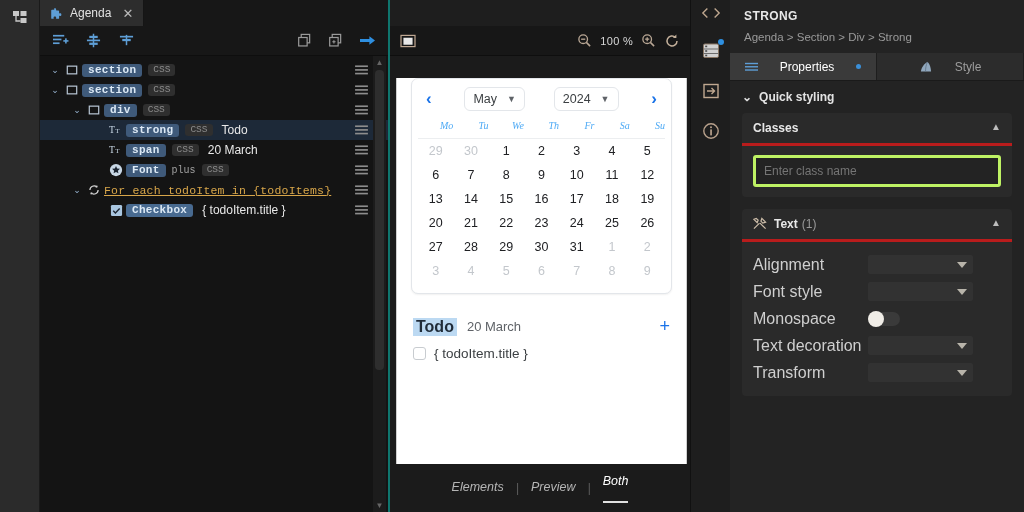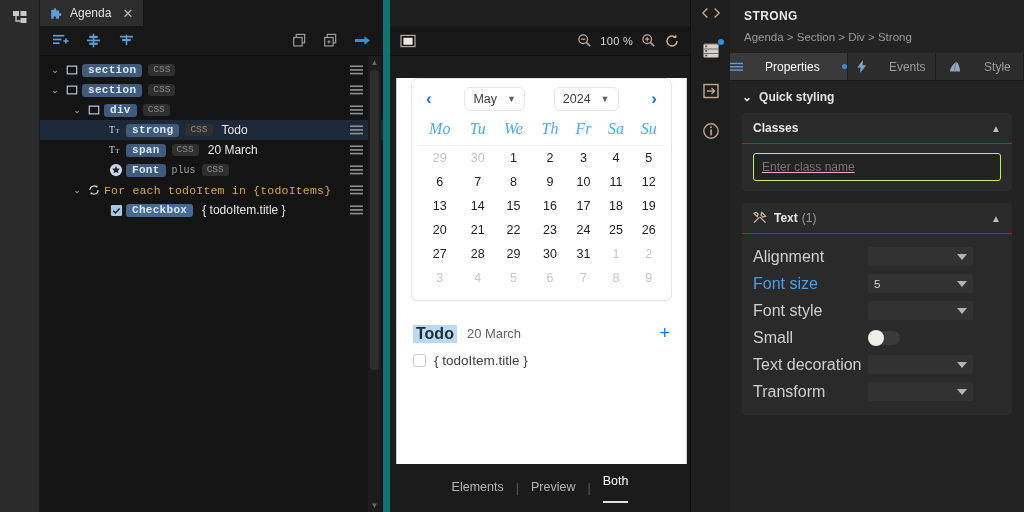--- a/index.html
+++ b/index.html
@@ -15,21 +15,21 @@
 
   
   .rail {
     width:40px; background:#2b2b2b; border-right:1px solid #1a1a1a;
     display:flex; flex-direction:column; align-items:center; padding-top:6px;
   }
   .rail .rail-ico { margin-top:2px; }
 
   
   .left-col { width:350px; background:#f0abfc; display:flex; flex-direction:column;
-              border-right:7px solid #0f766e; }
+              border-right:2px solid #0f766e; }
   .tabbar { height:26px; background:#1e1e1e; display:flex; align-items:stretch; }
   .tab {
     display:flex; align-items:center; gap:7px; padding:0 10px;
     background:#2d2d2d; color:#e0e0e0; font-size:12px;
     border-right:1px solid #151515; cursor:pointer;
   }
   .tab .tab-close { color:#b9b9b9; font-size:13px; margin-left:4px; }
   .tabbar-filler { flex:1; background:#171717; }
 
   .tree-toolbar {
@@ -53,21 +53,21 @@
     padding:0px 6px 1px; font-family:"Liberation Mono", monospace;
     font-size:11px; font-weight:bold; letter-spacing:.3px;
   }
   .tagpill.lt { background:#486a90; }
   .csspill {
     background:#2f2f2f; color:#8c8c8c; border-radius:3px; padding:0px 5px 1px;
     font-family:"Liberation Mono", monospace; font-size:9.5px; margin-left:6px;
   }
   .plainlbl { color:#a0a0a0; margin-left:6px; font-family:"Liberation Mono", monospace; font-size:10px; }
   .txtlbl { color:#e8e8e8; margin-left:9px; font-size:12px; }
-  .looplbl { color:#d8a64a; font-family:"Liberation Mono", monospace; font-size:11.5px; letter-spacing:.2px; }
+  .looplbl { color:#d8a64a; font-family:"Liberation Mono", monospace; font-size:11.5px; letter-spacing:.2px;text-decoration:underline; }
   .row .ico { width:20px; flex:0 0 20px; display:flex; align-items:center; justify-content:center; }
   .row .menu-ico { position:absolute; right:20px; top:50%; transform:translateY(-50%); }
   .ind1 { padding-left:8px; } .ind2 { padding-left:30px; }
   .ind3 { padding-left:52px; }
 
   .vscroll {
     position:absolute; right:2px; top:0; bottom:0; width:13px; background:#1c1c1c;
     display:flex; flex-direction:column; align-items:center; justify-content:space-between;
   }
   .vscroll .arr { color:#666; font-size:8px; padding:2px 0; }
@@ -94,41 +94,41 @@
   }
   .cal-head { display:flex; align-items:center; justify-content:space-between; padding:0 4px; }
   .cal-arrow { color:#1a73e8; font-size:17px; font-weight:bold; cursor:pointer; padding:0 4px; }
   .cal-sel {
     border:1px solid #e3e6ea; border-radius:6px; background:#fff; color:#3c4043;
     font-size:12.5px; padding:4px 8px; display:flex; align-items:center; gap:10px; cursor:pointer;
   }
   .cal-sel .cv { color:#5f6368; font-size:9px; }
   .cal-grid { width:100%; border-collapse:collapse; margin-top:6px; }
   .cal-grid th {
-    color:#4eaaf5; font-size:16px; font-style:italic; font-weight:normal;
-    padding:3px 0 7px; font-family:"Liberation Serif", serif;
+    color:#4eaaf5; font-size:10px; font-style:italic; font-weight:normal;
+    padding:3px 0 7px; font-family:"Liberation Serif", serif;text-align:right;
   }
   .cal-grid td {
     text-align:center; color:#202124; font-size:12.5px; padding:5px 0; cursor:pointer;
   }
   .cal-grid td.mute { color:#c3c7cc; }
   .cal-sep { border-top:1px solid #eceef0; }
 
   .todo { margin:22px 16px 0; }
   .todo-head { display:flex; align-items:center; }
   .todo-title { background:#bcd9f2; color:#1f2b38; font-weight:bold; font-size:16px; padding:0 3px; }
   .todo-date { color:#5f6368; font-size:13px; margin-left:10px; }
   .todo-plus { margin-left:auto; color:#1a73e8; font-size:18px; cursor:pointer; }
   .todo-item { display:flex; align-items:center; gap:8px; margin-top:9px; }
   .todo-cb { width:13px; height:13px; border:1px solid #c8ccd0; border-radius:3px; background:#fff; }
   .todo-txt { color:#3c4043; font-size:13.5px; }
 
   .bottom-tabs {
     height:48px; display:flex; align-items:center; justify-content:center;
-    gap:12px; background:#1b1b1b; color:#b5b5b5; font-size:12.5px;
+    gap:12px; background:#1b1b1b; color:#b5b5b5; font-size:12.5px;font-style:italic;
   }
   .bt { cursor:pointer; padding-bottom:2px; }
   .bt.active { color:#ffffff; border-bottom:2px solid #e0e0e0; padding-bottom:13px; }
   .bt-sep { color:#5a5a5a; }
 
   
   .mid-rail {
     width:40px; background:#1e1e1e; border-left:1px solid #111;
     display:flex; flex-direction:column; align-items:center; gap:22px; padding-top:6px;
   }
@@ -151,29 +151,29 @@
   }
   .rp-tab.active { background:#3a3a3a; color:#ffffff; }
   .rp-tab .bdot { width:5px; height:5px; border-radius:50%; background:#3a8fd8; }
   .rp-body { flex:1; overflow:hidden; padding:0 0 0 0; }
   .quick {
     display:flex; align-items:center; gap:7px; padding:9px 12px;
     color:#e3e3e3; font-size:12px; font-weight:bold;
   }
   .card { background:#2a2a2a; margin:0 12px 12px; border-radius:4px; }
   .card-head {
-    display:flex; align-items:center; padding:8px 11px; color:#e8e8e8;
-    font-size:12px; font-weight:bold; border-bottom:1px solid #b91c1c;
+    display:flex; align-items:flex-start; padding:8px 11px; color:#e8e8e8;
+    font-size:12px; font-weight:bold; border-bottom:3px solid #b91c1c;
   }
   .card-head .cr { margin-left:auto; color:#bdbdbd; font-size:10px; }
   .card-head .cnt { color:#9a9a9a; font-weight:normal; margin-left:4px; }
   .card-body { padding:9px 11px 10px; }
   .classinput {
-    width:100%; background:#232323; border:1px solid #bef264; border-radius:3px;
-    color:#f9a8d4; font-size:12px; padding:6px 8px; font-family:"Liberation Sans", sans-serif;text-decoration:underline;
+    width:100%; background:#232323; border:3px solid #bef264; border-radius:3px;
+    color:#f9a8d4; font-size:12px; padding:6px 8px; font-family:"Liberation Sans", sans-serif;
   }
   .prop-row { display:flex; align-items:center; height:27px; }
   .prop-lbl { width:115px; color:#cfcfcf; font-size:16px; }
   .prop-lbl.hl { color:#4b9fe8; }
   .ddl {
     flex:1; max-width:105px; height:19px; background:#323232; border-radius:2px;
     display:flex; align-items:center; padding:0 6px; color:#d6d6d6; font-size:11.5px;
   }
   .ddl .caret { margin-left:auto; width:0; height:0; border-left:5px solid transparent;
                 border-right:5px solid transparent; border-top:6px solid #b8b4aa; }
@@ -613,28 +613,20 @@
             <rect x="0" y="0.5" width="14" height="1.5" fill="#5e9ed6"></rect>
             <rect x="0" y="4" width="14" height="1.5" fill="#5e9ed6"></rect>
             <rect x="0" y="7.5" width="14" height="1.5" fill="#5e9ed6"></rect>
           </svg>
         </span>
         <span>Properties</span>
         <span class="bdot"></span>
       </div>
       <div class="rp-tab">
         <span>
-          <svg width="10" height="13" viewBox="0 0 10 14">
-              <path d="M6 0L0 8h3.4L3 14 9.5 5.6H5.6z" fill="#7ea7cc"></path>
-            </svg>
-        </span>
-        <span>Events</span>
-      </div>
-      <div class="rp-tab">
-        <span>
           <svg width="14" height="12" viewBox="0 0 15 13">
               <path d="M2 11.5C2 8 5.5 2.5 9 1c2 1.5 3.5 4.5 4 10.5z" fill="#90a7bd"></path>
               <path d="M9 1c-1.5 3.5-2 7-2 10.5" stroke="#5f7285" stroke-width="0.9" fill="none"></path>
             </svg>
         </span>
         <span>Style</span>
       </div>
     </div>
 
     <div class="rp-body">
@@ -664,39 +656,32 @@
           </span>
           <span>Text</span>
           <span class="cnt">(1)</span>
           <span class="cr">▲</span>
         </div>
         <div class="card-body" id="prop-rows">
             <div class="prop-row">
               <div class="prop-lbl">Alignment</div>
               <div class="ddl">
                 <span></span>
-                <span class="caret"></span>
-              </div>
-            </div>
-            <div class="prop-row">
-              <div class="prop-lbl hl">Font size</div>
-              <div class="ddl">
-                <span>5</span>
                 <span class="caret"></span>
               </div>
             </div>
             <div class="prop-row">
               <div class="prop-lbl">Font style</div>
               <div class="ddl">
                 <span></span>
                 <span class="caret"></span>
               </div>
             </div>
             <div class="prop-row">
-              <div class="prop-lbl">Small</div>
+              <div class="prop-lbl">Monospace</div>
               <div class="toggle">
                 <span class="knob"></span>
               </div>
             </div>
             <div class="prop-row">
               <div class="prop-lbl">Text decoration</div>
               <div class="ddl">
                 <span></span>
                 <span class="caret"></span>
               </div>

